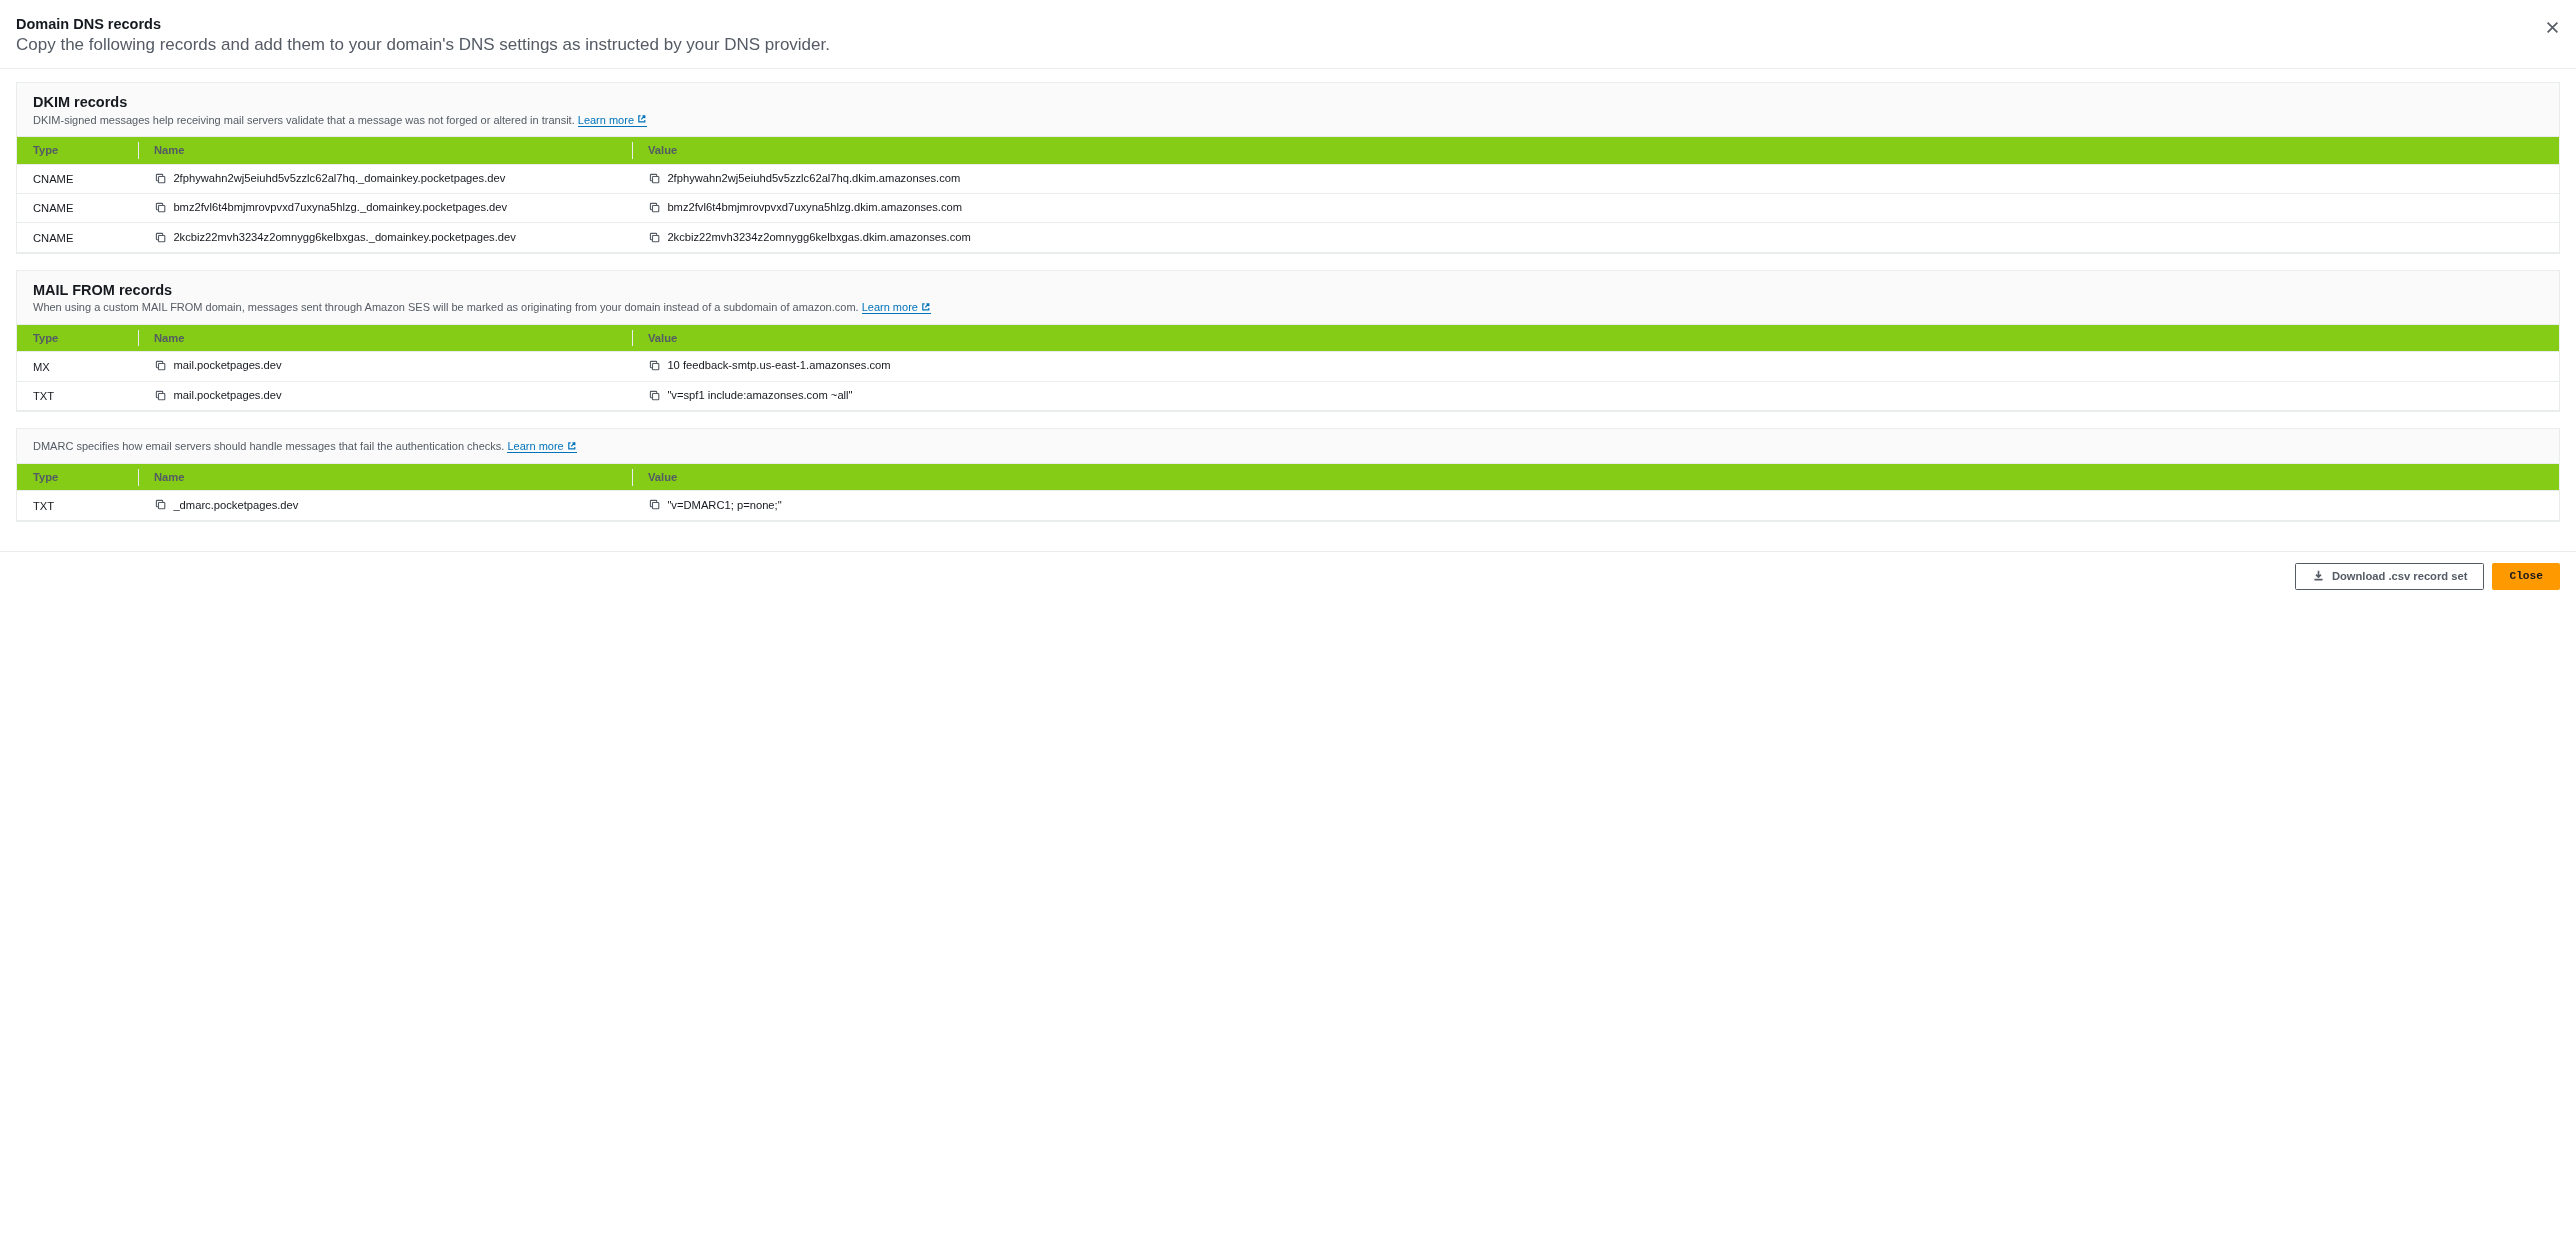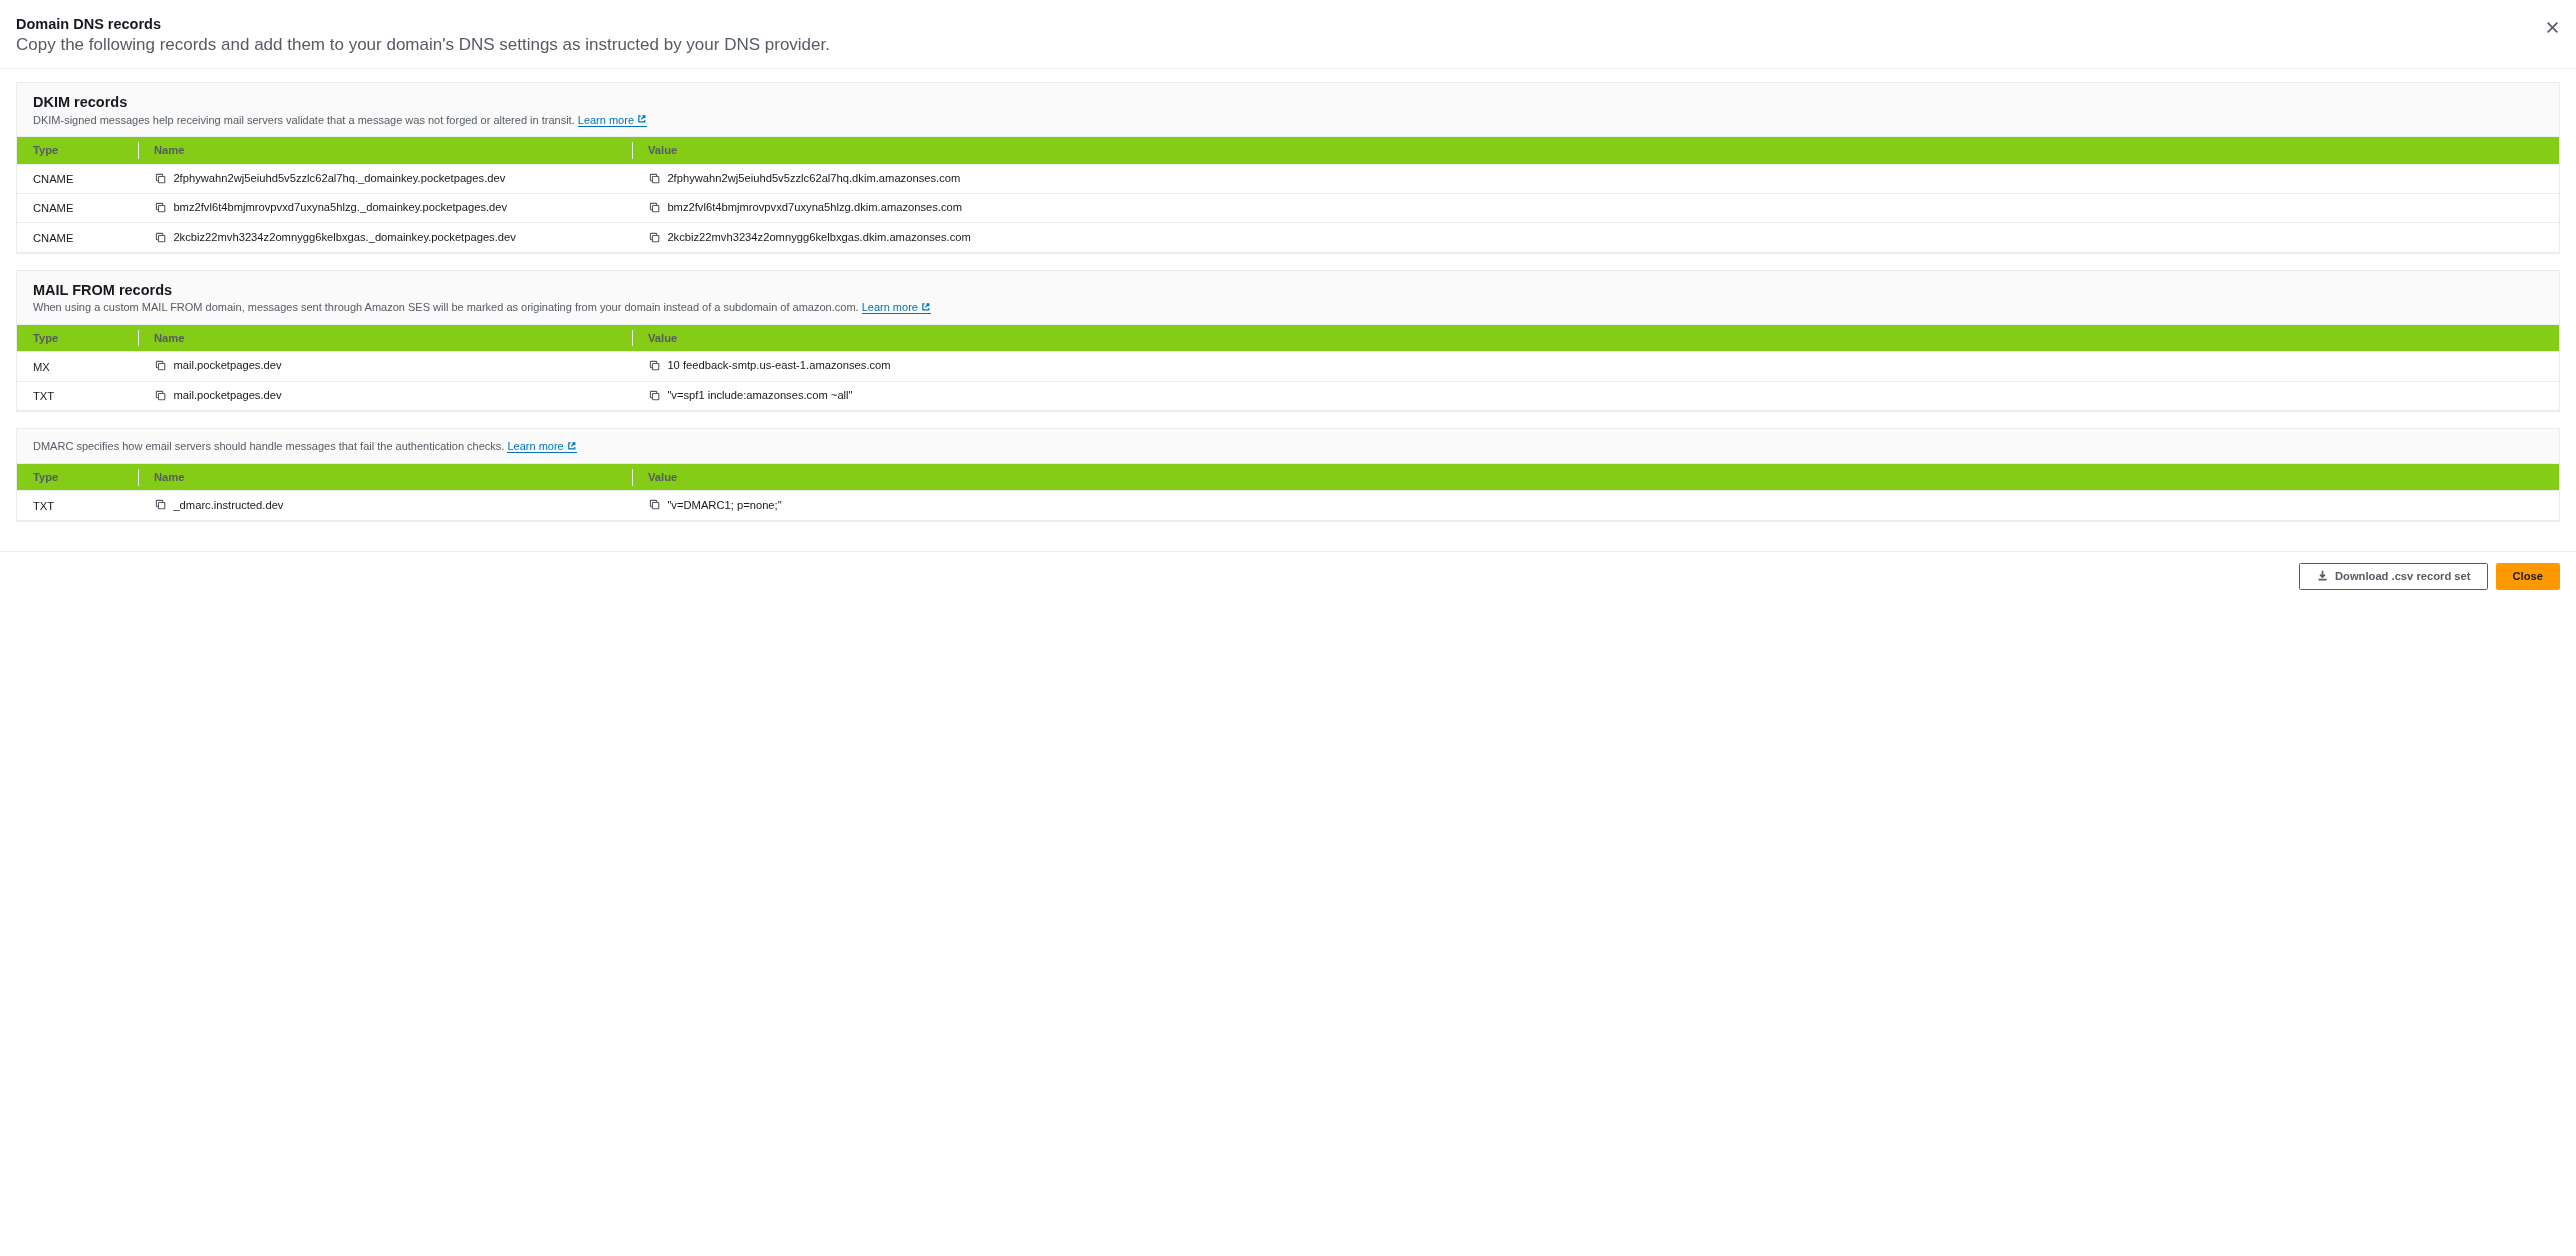--- a/index.html
+++ b/index.html
@@ -166,20 +166,21 @@
     width: 13px;
     height: 13px;
     stroke: currentColor;
     fill: none;
     stroke-width: 2;
   }
   .btn-primary {
     background: #ff9900;
     border: 0.8px solid #ff9900;
     color: #16191f;
+    font-family: Liberation Mono, monospace;
   }
   .col-type { width: 121px; }
   .col-name { width: 494px; }
 </style>
 </head>
 <body>
 
 <div class="modal-header">
   <h1 class="modal-title">Domain DNS records</h1>
   <div class="modal-subtitle">Copy the following records and add them to your domain's DNS settings as instructed by your DNS provider.</div>
@@ -361,21 +362,21 @@
         <tbody>
           <tr>
             <td>TXT</td>
             <td><span class="cell-copy">
                 <span class="copy-btn">
                   <svg viewBox="0 0 16 16">
                     <rect x="5" y="5" width="9" height="9" rx="1"></rect>
                     <path d="M11 5 V3 a1 1 0 0 0 -1 -1 H3 a1 1 0 0 0 -1 1 v7 a1 1 0 0 0 1 1 h2"></path>
                   </svg>
                 </span>
-                <span>_dmarc.instructed.dev</span>
+                <span>_dmarc.pocketpages.dev</span>
               </span></td>
             <td><span class="cell-copy">
                 <span class="copy-btn">
                   <svg viewBox="0 0 16 16">
                     <rect x="5" y="5" width="9" height="9" rx="1"></rect>
                     <path d="M11 5 V3 a1 1 0 0 0 -1 -1 H3 a1 1 0 0 0 -1 1 v7 a1 1 0 0 0 1 1 h2"></path>
                   </svg>
                 </span>
                 <span>"v=DMARC1; p=none;"</span>
               </span></td>

